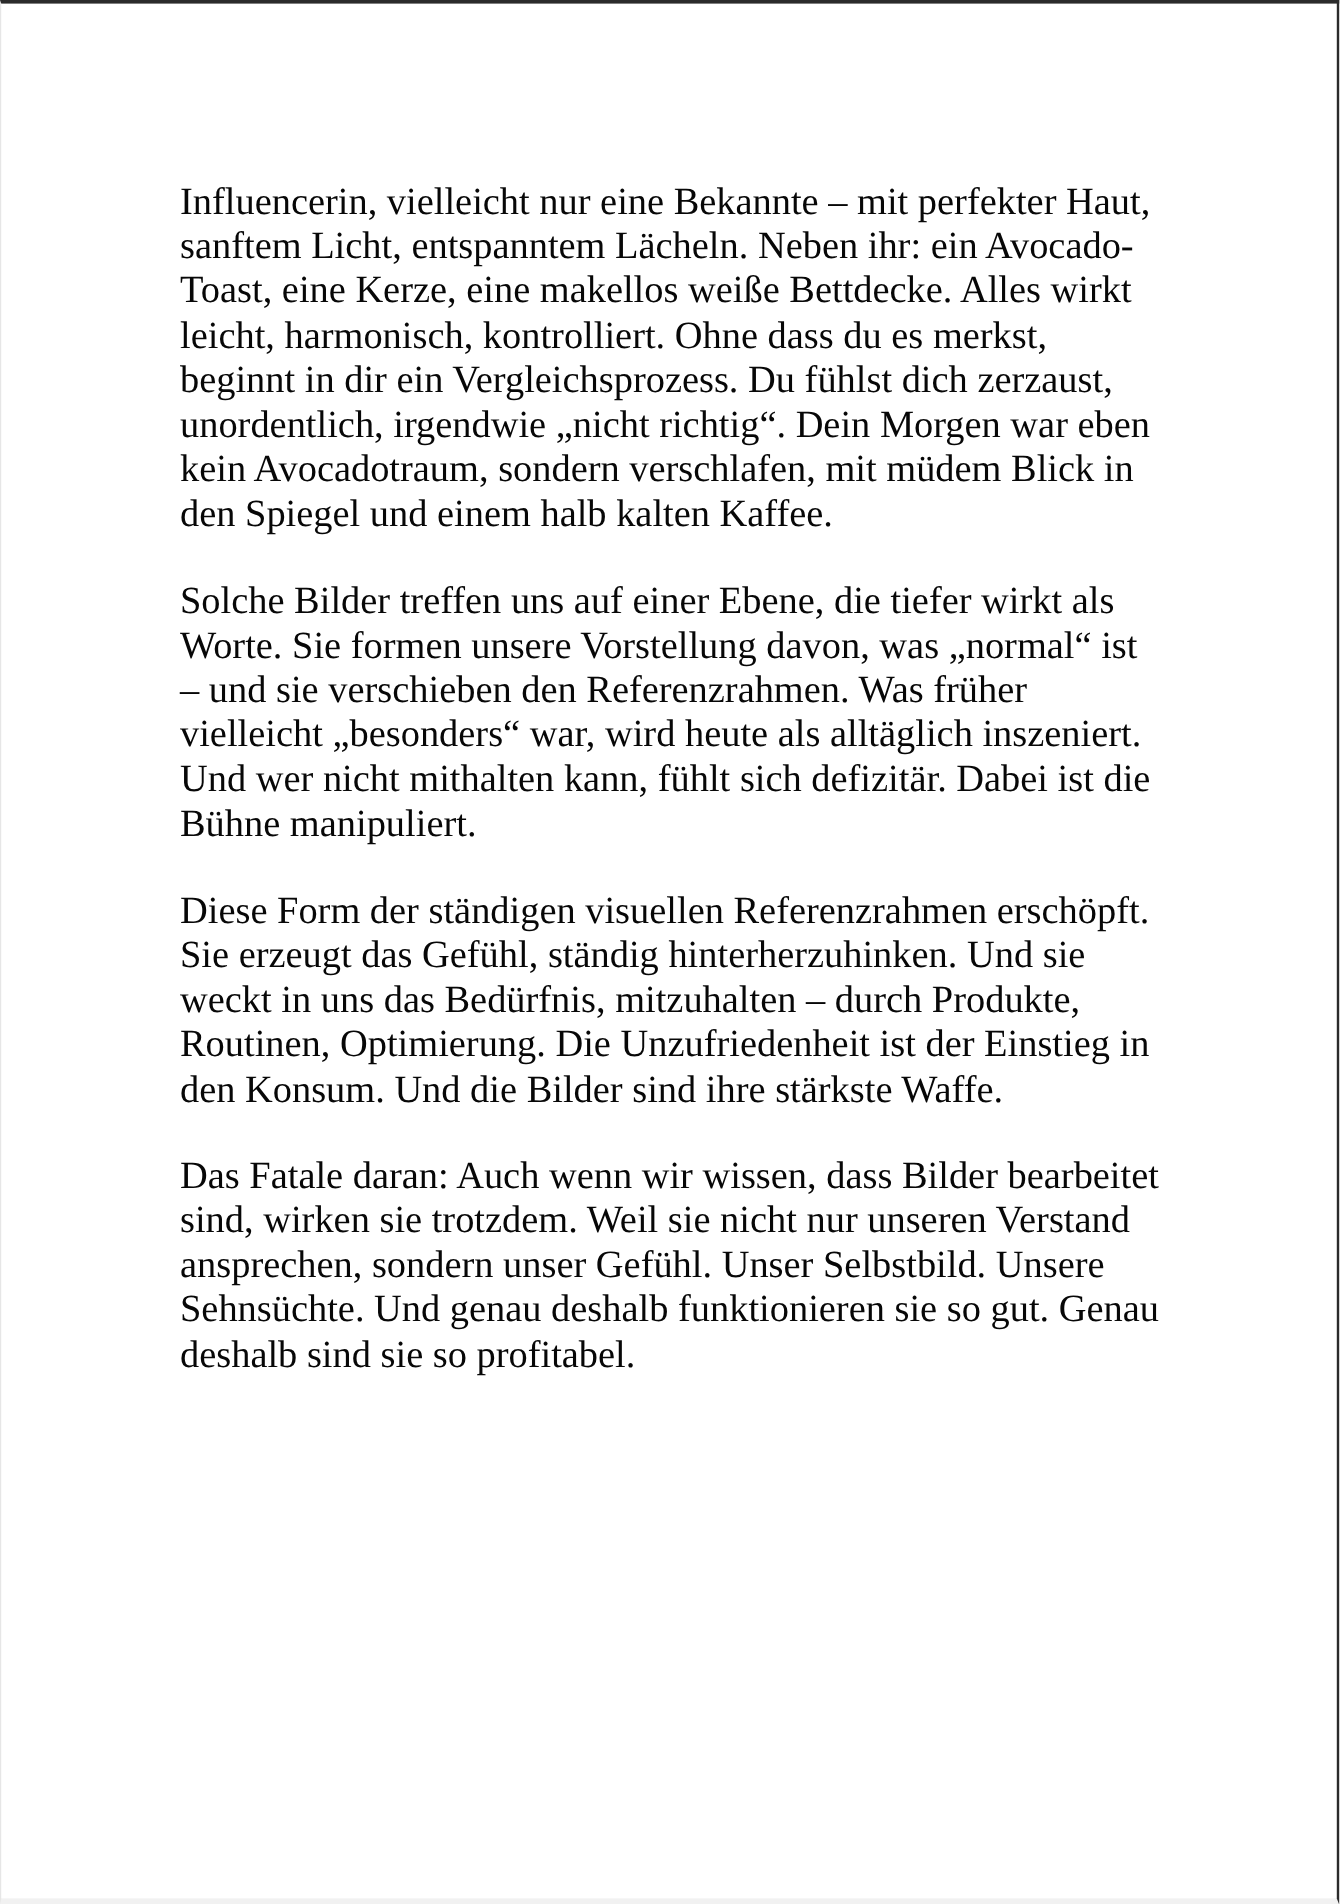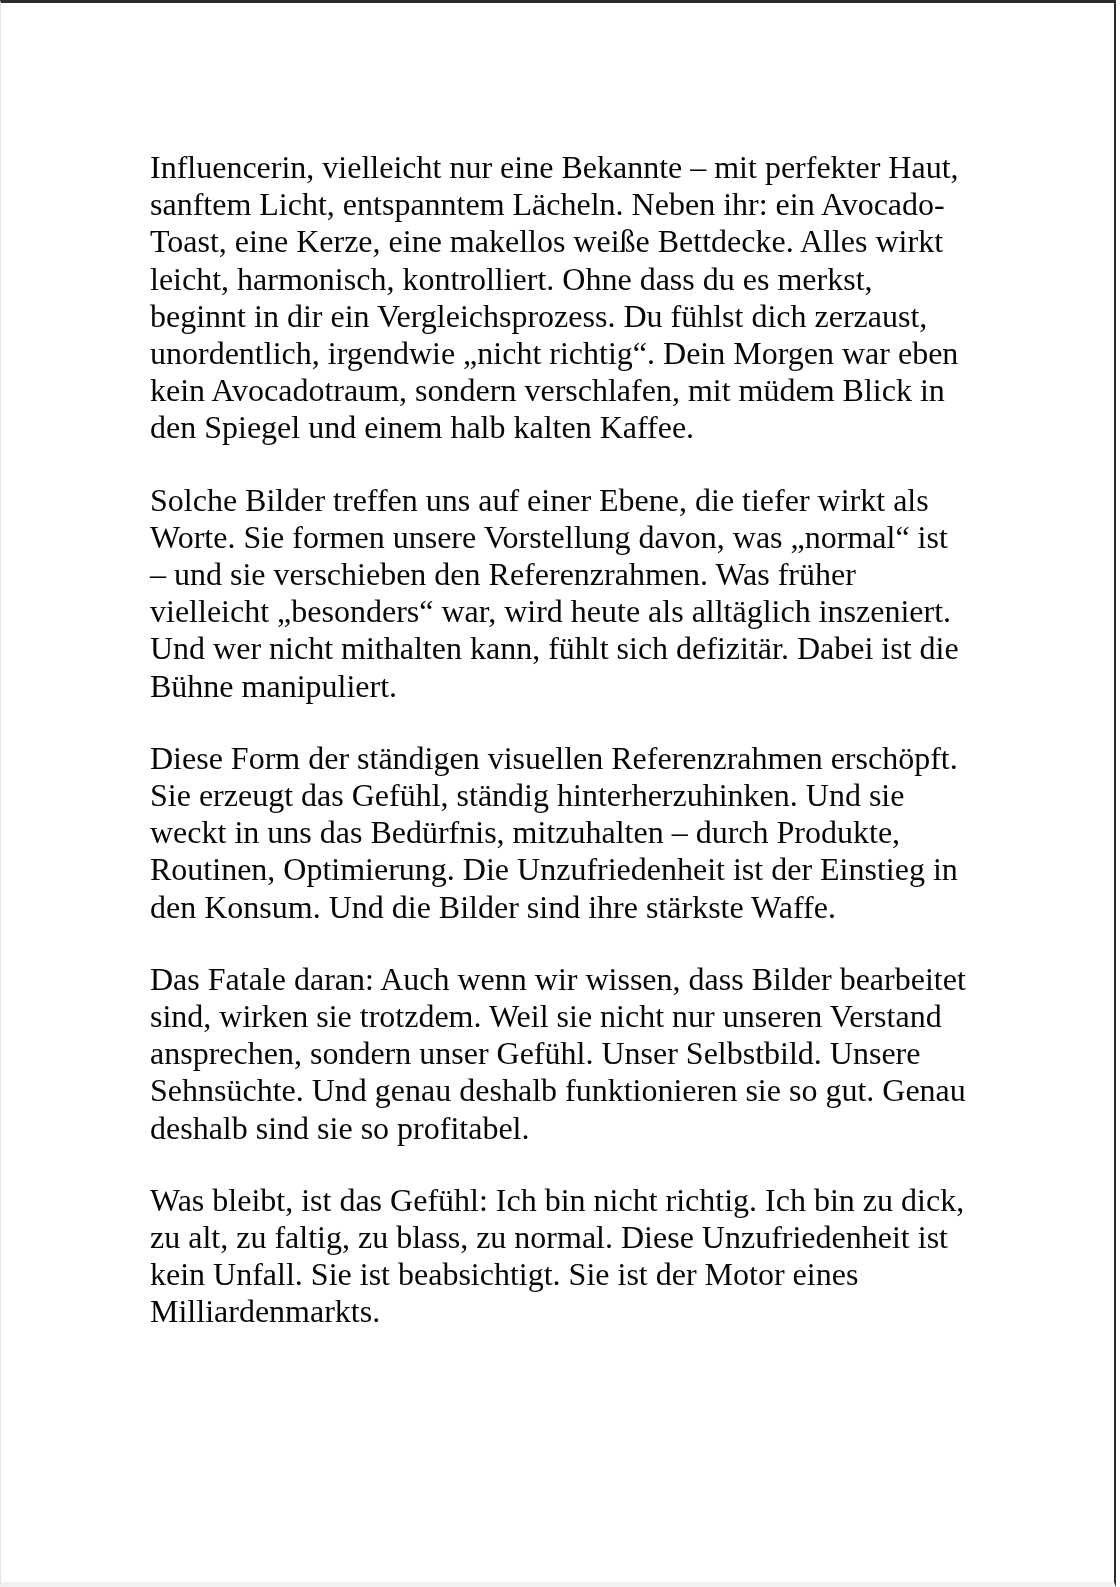--- a/index.html
+++ b/index.html
@@ -65,18 +65,14 @@
     <p>Diese Form der ständigen visuellen Referenzrahmen erschöpft.
 Sie erzeugt das Gefühl, ständig hinterherzuhinken. Und sie
 weckt in uns das Bedürfnis, mitzuhalten – durch Produkte,
 Routinen, Optimierung. Die Unzufriedenheit ist der Einstieg in
 den Konsum. Und die Bilder sind ihre stärkste Waffe.</p>
     <p>Das Fatale daran: Auch wenn wir wissen, dass Bilder bearbeitet
 sind, wirken sie trotzdem. Weil sie nicht nur unseren Verstand
 ansprechen, sondern unser Gefühl. Unser Selbstbild. Unsere
 Sehnsüchte. Und genau deshalb funktionieren sie so gut. Genau
 deshalb sind sie so profitabel.</p>
-    <p>Was bleibt, ist das Gefühl: Ich bin nicht richtig. Ich bin zu dick,
-zu alt, zu faltig, zu blass, zu normal. Diese Unzufriedenheit ist
-kein Unfall. Sie ist beabsichtigt. Sie ist der Motor eines
-Milliardenmarkts.</p>
   </div>
 </div>
 
 </body></html>

